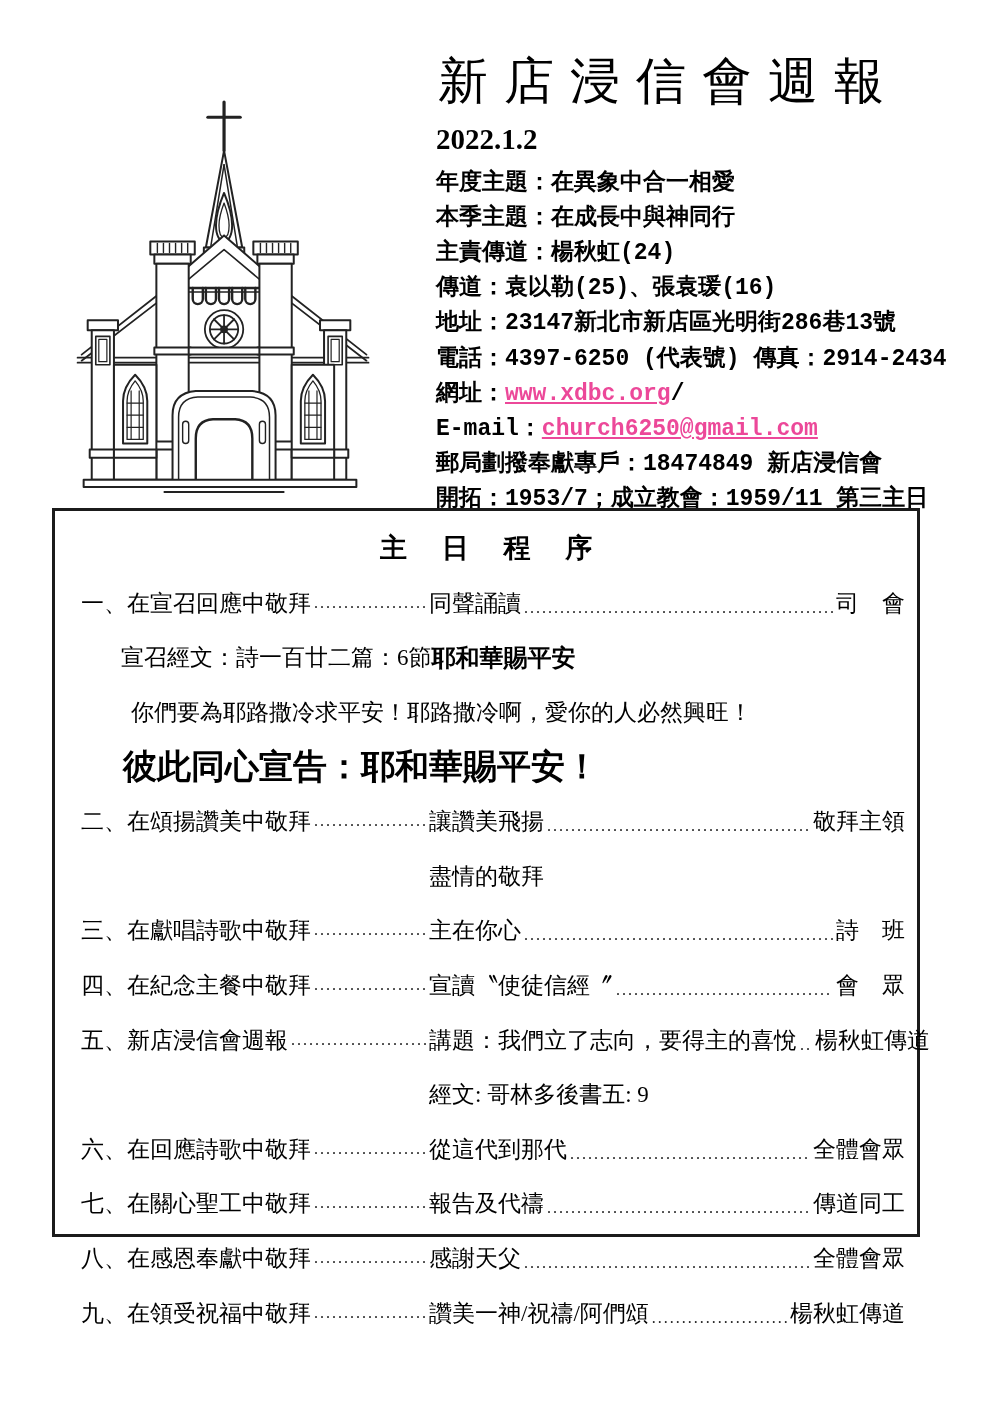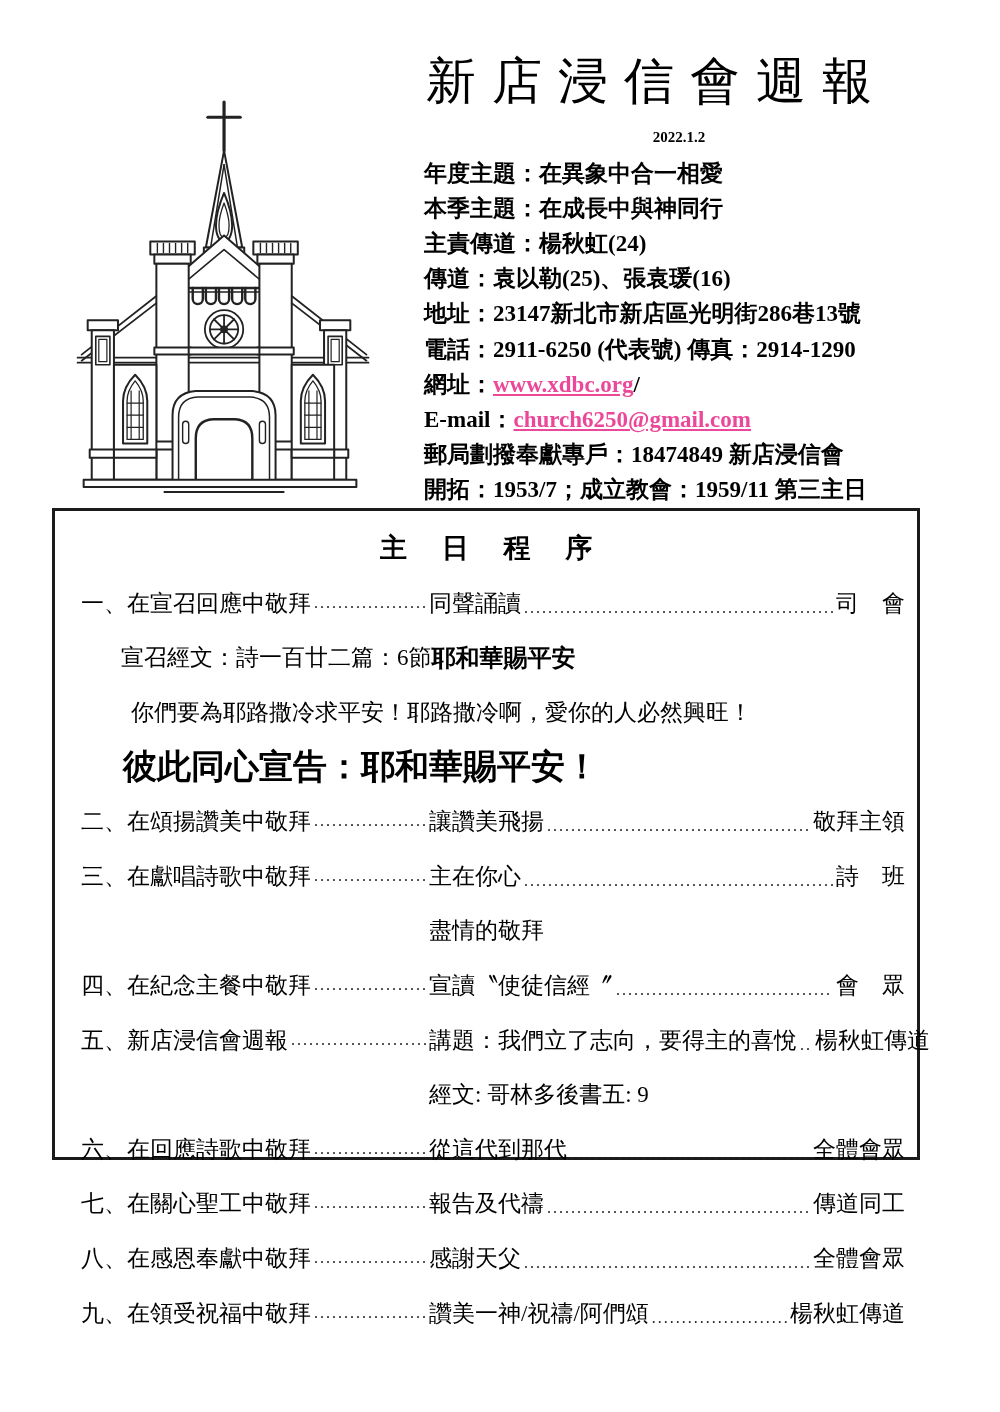--- a/index.html
+++ b/index.html
@@ -4,35 +4,35 @@
 <style>
   * { margin:0; padding:0; box-sizing:border-box; }
   html,body { background:#ffffff; }
   body {
     width:1000px; height:1412px; position:relative;
     font-family:"Liberation Serif","DejaVu Serif",serif;
     color:#000;
   }
   
   .church-art { position:absolute; left:66px; top:94px; width:306px; height:400px; }
-  .masthead { position:absolute; left:424px; top:36px; width:512px; }
+  .masthead { position:absolute; left:436px; top:36px; width:512px; }
   .doc-title {
     font-size:50px; font-weight:500; letter-spacing:16px; white-space:nowrap;
     margin:14px 0 0 2px; line-height:1.25;
   }
   .doc-date {
-    text-align:center; font-weight:bold; font-size:15px; margin:16px 2px 10px 0;
+    text-align:left; font-weight:bold; font-size:29px; margin:10px 2px 10px 0;
     font-family:"Liberation Serif","DejaVu Serif",serif;
   }
   .info-lines { font-size:23px; font-weight:bold; line-height:35.2px; }
-  .info-line { white-space:nowrap; }
+  .info-line { white-space:nowrap;font-family:Liberation Mono, monospace; }
   .link { color:#ec4899; text-decoration:underline; cursor:pointer; font-weight:bold; }
   
   .order-box {
-    position:absolute; left:52px; top:508px; width:868px; height:652px;
+    position:absolute; left:52px; top:508px; width:868px; height:729px;
     border:3px solid #1b1b1b; background:#fff;
     padding:8px 12px 0 26px;
   }
   .order-title {
     text-align:center; font-size:27px; font-weight:bold; letter-spacing:14px;
     margin:12px 0 10px; line-height:35px;
   }
   .row { height:54.6px; display:flex; align-items:center; font-size:23px; }
   .c1 { width:348px; display:flex; align-items:flex-start; flex:none; }
   .c2 { flex:1; min-width:0; display:flex; align-items:flex-end; }
@@ -191,21 +191,21 @@
 
 <div class="masthead">
   <div class="doc-title">新店浸信會週報</div>
   <div class="doc-date">2022.1.2</div>
   <div class="info-lines">
     <div class="info-line">年度主題：在異象中合一相愛</div>
     <div class="info-line">本季主題：在成長中與神同行</div>
     <div class="info-line">主責傳道：楊秋虹(24)</div>
     <div class="info-line">傳道：袁以勒(25)、張袁瑗(16)</div>
     <div class="info-line">地址：23147新北市新店區光明街286巷13號</div>
-    <div class="info-line">電話：2911-6250 (代表號) 傳真：2914-1290</div>
+    <div class="info-line">電話：4397-6250 (代表號) 傳真：2914-2434</div>
     <div class="info-line">
       <span>網址：</span><a class="link">www.xdbc.org</a><span>/</span>
     </div>
     <div class="info-line">
       <span>E-mail：</span><a class="link">church6250@gmail.com</a>
     </div>
     <div class="info-line">郵局劃撥奉獻專戶：18474849 新店浸信會</div>
     <div class="info-line">開拓：1953/7；成立教會：1959/11 第三主日</div>
   </div>
 </div>
@@ -243,38 +243,38 @@
         <span class="t">二、在頌揚讚美中敬拜</span>
         <span class="leader"></span>
       </span>
     <span class="c2">
         <span class="t">讓讚美飛揚</span>
         <span class="leader"></span>
         <span class="r">敬拜主領</span>
       </span>
   </div>
 
-  <div class="row">
-    <span class="c1">
-        <span class="t">三、在獻唱詩歌中敬拜</span>
-        <span class="leader"></span>
-      </span>
-    <span class="c2">
-        <span class="t">主在你心</span>
-        <span class="leader"></span>
-        <span class="r">詩　班</span>
-      </span>
-  </div>
-
   <div class="row note-center">
     <span class="t">盡情的敬拜</span>
   </div>
 
   <div class="row">
     <span class="c1">
+        <span class="t">三、在獻唱詩歌中敬拜</span>
+        <span class="leader"></span>
+      </span>
+    <span class="c2">
+        <span class="t">主在你心</span>
+        <span class="leader"></span>
+        <span class="r">詩　班</span>
+      </span>
+  </div>
+
+  <div class="row">
+    <span class="c1">
         <span class="t">四、在紀念主餐中敬拜</span>
         <span class="leader"></span>
       </span>
     <span class="c2">
         <span class="t">宣讀〝使徒信經〞</span>
         <span class="leader"></span>
         <span class="r">會　眾</span>
       </span>
   </div>
 

